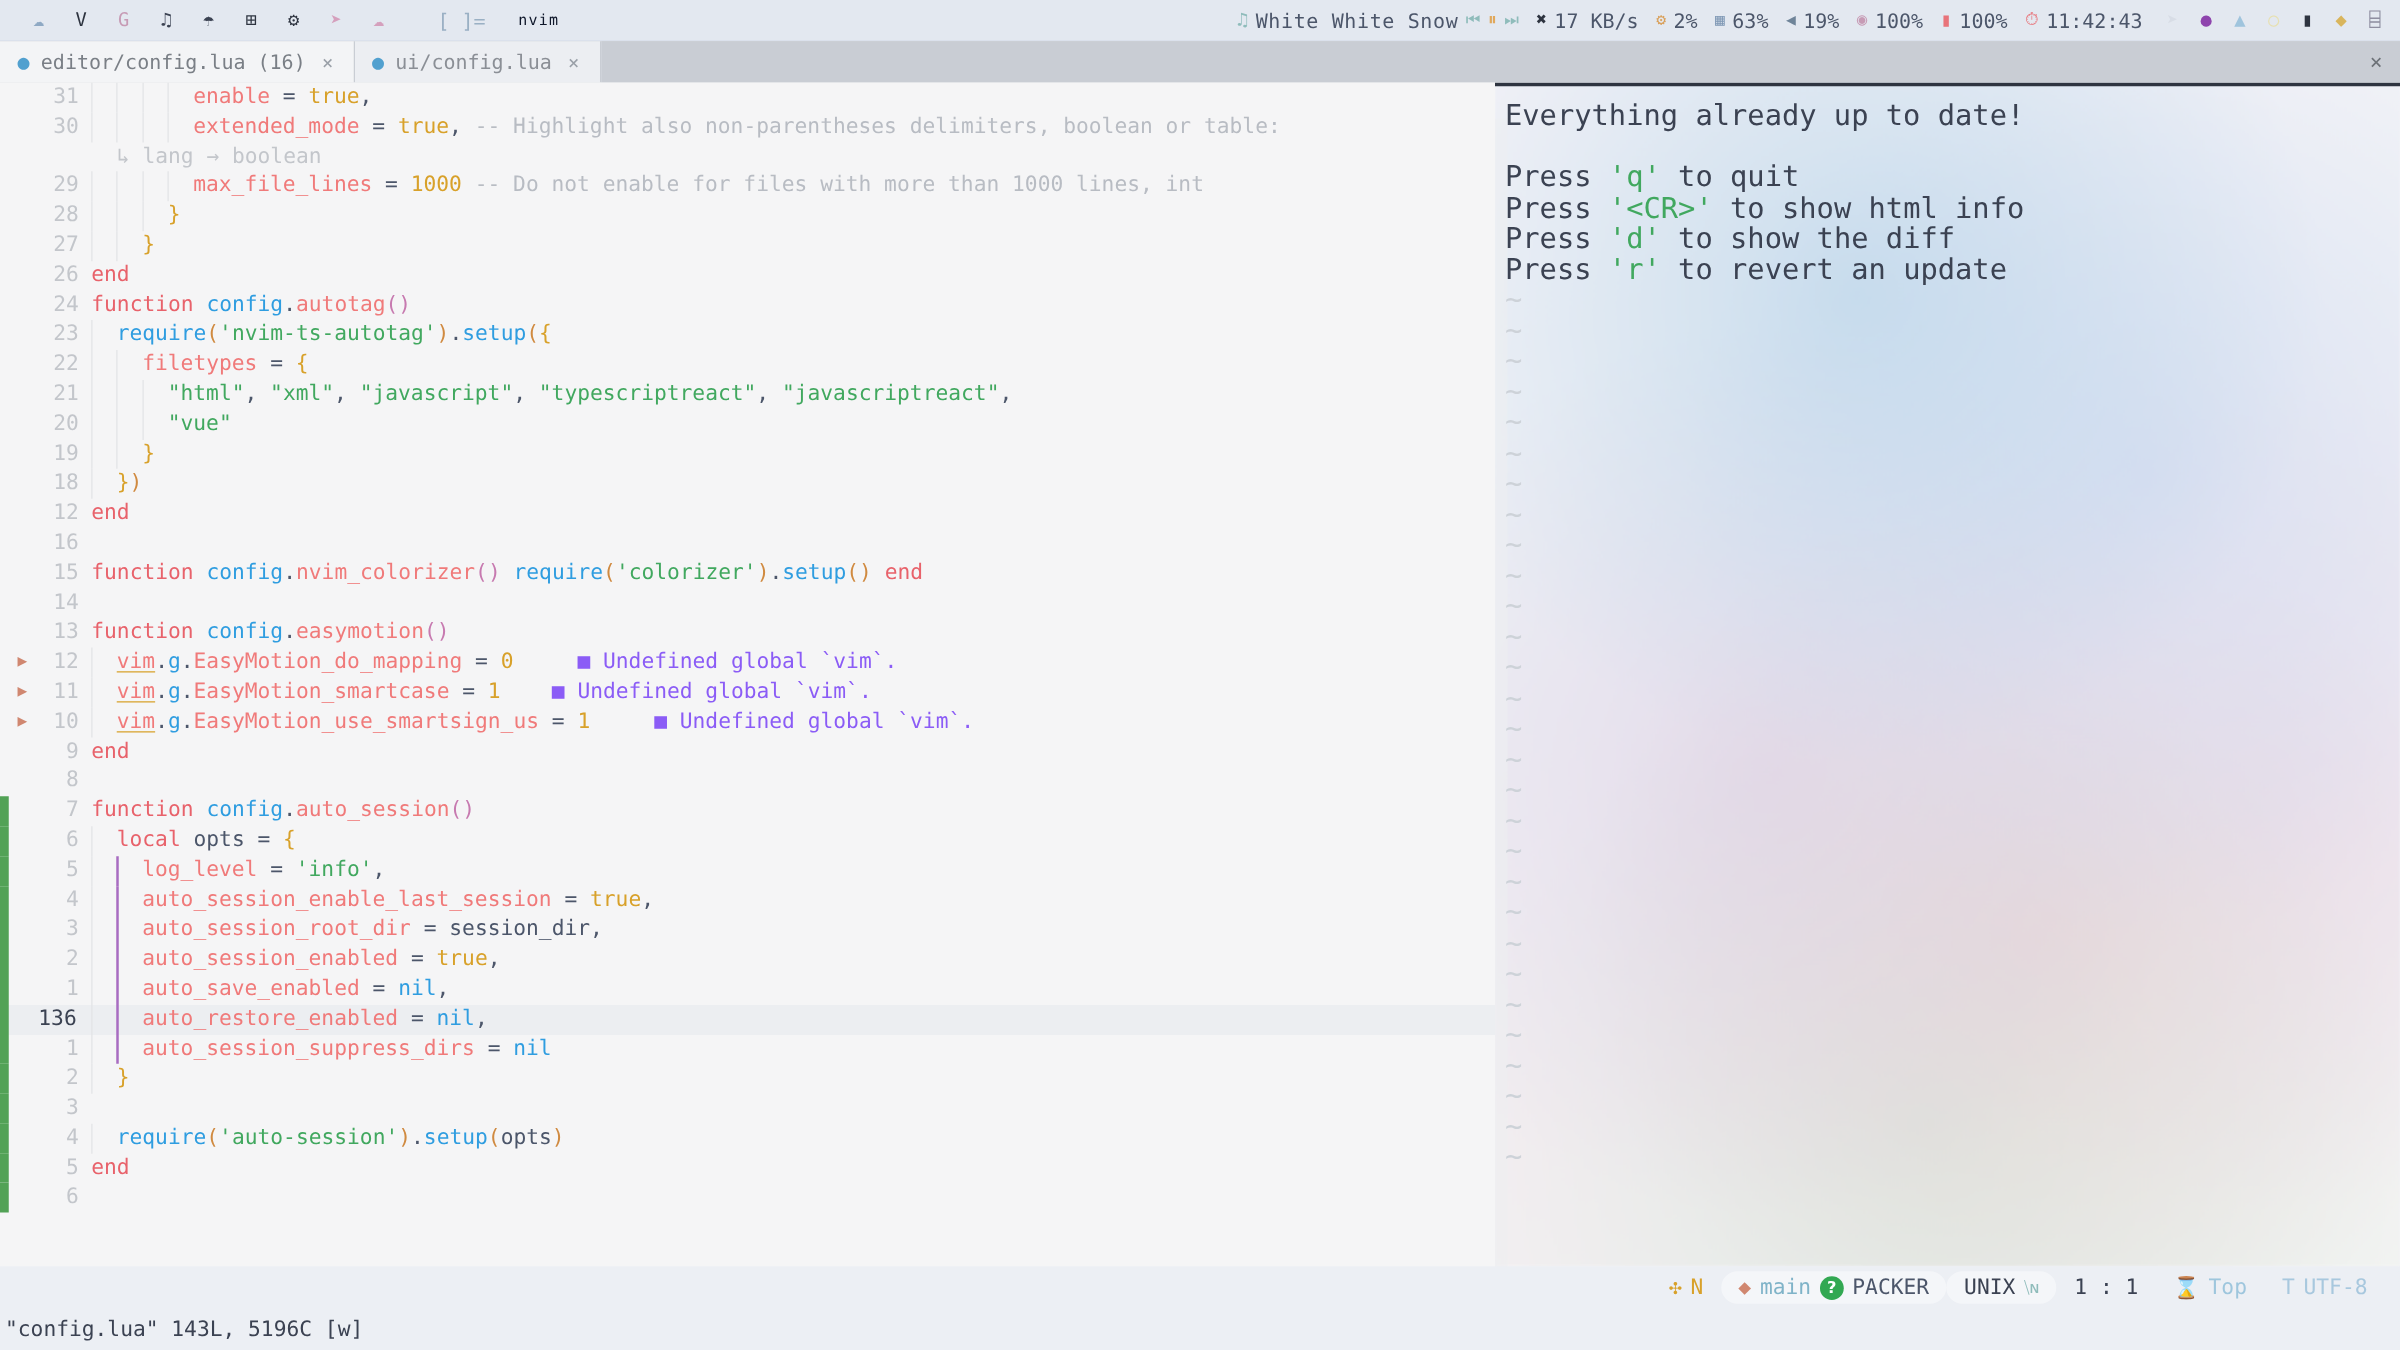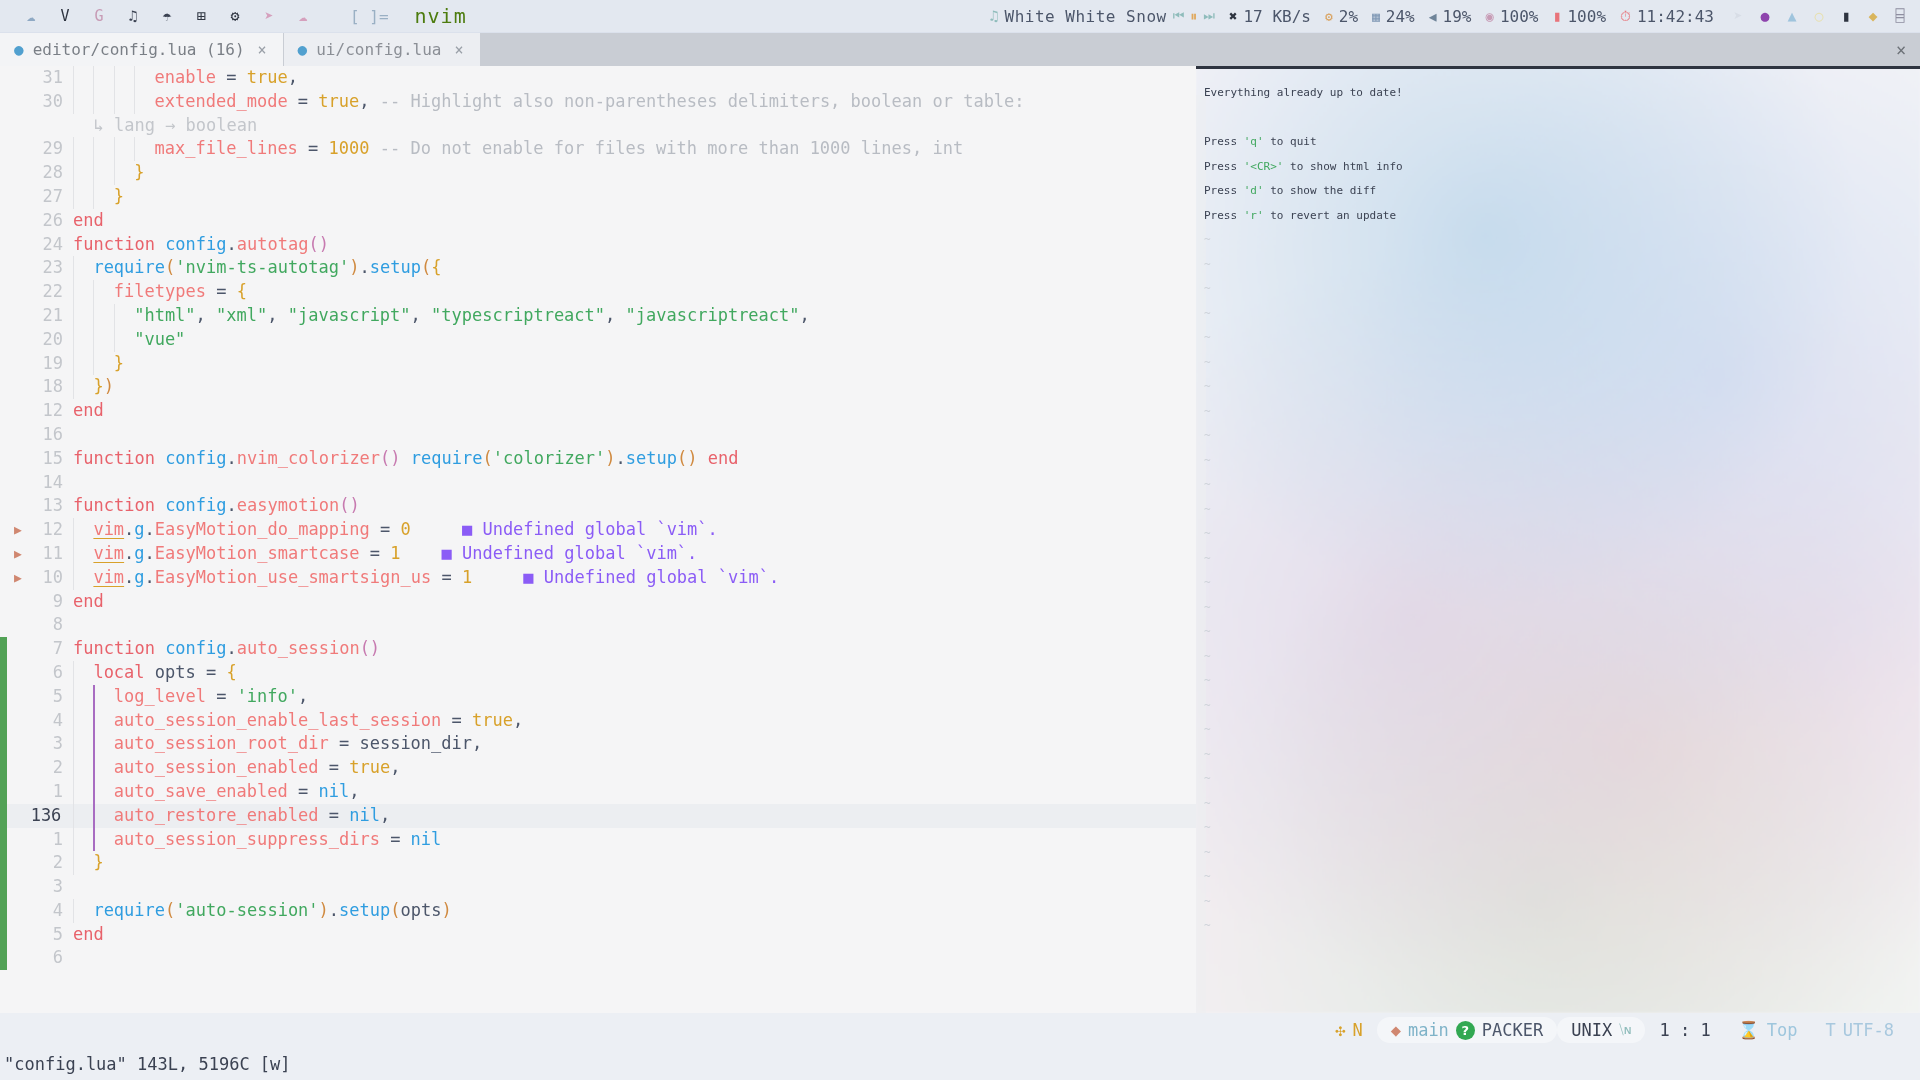--- a/index.html
+++ b/index.html
@@ -18,21 +18,21 @@
     display: flex; align-items: center;
     font-size: 16px; color: #4c566a;
     border-bottom: 1px solid #dbe1ec;
   }
   #topbar .tray-left { display: flex; align-items: center; gap: 0px; padding-left: 14px; }
   #topbar .tray-left .ic {
     width: 34px; height: 33px;
     display: flex; align-items: center; justify-content: center;
     font-size: 15px;
   }
-  #topbar .wsname { color: #4d7c0f; font-size: 20px; margin-left: 26px; letter-spacing: 1px; }
+  #topbar .wsname { color: #0f172a; font-size: 12px; margin-left: 26px; letter-spacing: 1px; }
   #topbar .brackets { color: #9ab0c4; font-size: 16px; margin-left: 30px; letter-spacing: 0px;}
   #topbar .spacer { flex: 1; }
   #topbar .grp { display: flex; align-items: center; gap: 6px; margin-right: 14px; font-size: 16px; }
   #topbar .grp .lbl { color: #4c566a; }
   #topbar .mus-title { color: #4c566a; letter-spacing: .5px; }
   #topbar .mini { font-size: 13px; color: #8fbcbb; }
   #topbar .tray-right { display:flex; align-items:center; gap:7px; padding-right: 10px; }
   #topbar .tray-right .ic2 { width: 20px; height: 20px; display:flex; align-items:center; justify-content:center; font-size: 15px;}
 
   
@@ -126,21 +126,21 @@
   }
   #rightpane .ptitle {
     position: relative;
     height: 29px; line-height: 29px;
     background: #eeeff2;
     color: #4c566a; font-size: 17px;
     text-align: center;
     letter-spacing: .3px;
   }
   #rightpane .prule { position: relative; height: 3px; background: #2e3440; }
-  #rightpane .pbody { position: relative; padding: 12px 0 0 8px; font-size: 11px; line-height: 24.5px; color: #3b4252; }
+  #rightpane .pbody { position: relative; padding: 12px 0 0 8px; font-size: 23px; line-height: 24.5px; color: #3b4252; }
   #rightpane .pline { white-space: pre; height: 24.5px;}
   #rightpane .tilde { color: #cdd2d8; }
   #rightpane .k-grn { color: #41a85f; }
   #rightpane .gutbar {
     position: absolute; left: 0; top: 29px; width: 10px; bottom: 0;
     background: rgba(236,238,241,.55);
   }
 
   
   #statusline {
@@ -207,21 +207,21 @@
   <div class="grp">
     <span style="color:#2e3440;font-size:14px">✖</span>
     <span class="lbl">17 KB/s</span>
   </div>
   <div class="grp">
     <span style="color:#d9a05b;font-size:13px">⚙</span>
     <span class="lbl">2%</span>
   </div>
   <div class="grp">
     <span style="color:#7f98b5;font-size:13px">▦</span>
-    <span class="lbl">24%</span>
+    <span class="lbl">63%</span>
   </div>
   <div class="grp">
     <span style="color:#6f8499;font-size:13px">◀</span>
     <span class="lbl">19%</span>
   </div>
   <div class="grp">
     <span style="color:#c79bb5;font-size:14px">◉</span>
     <span class="lbl">100%</span>
   </div>
   <div class="grp">

